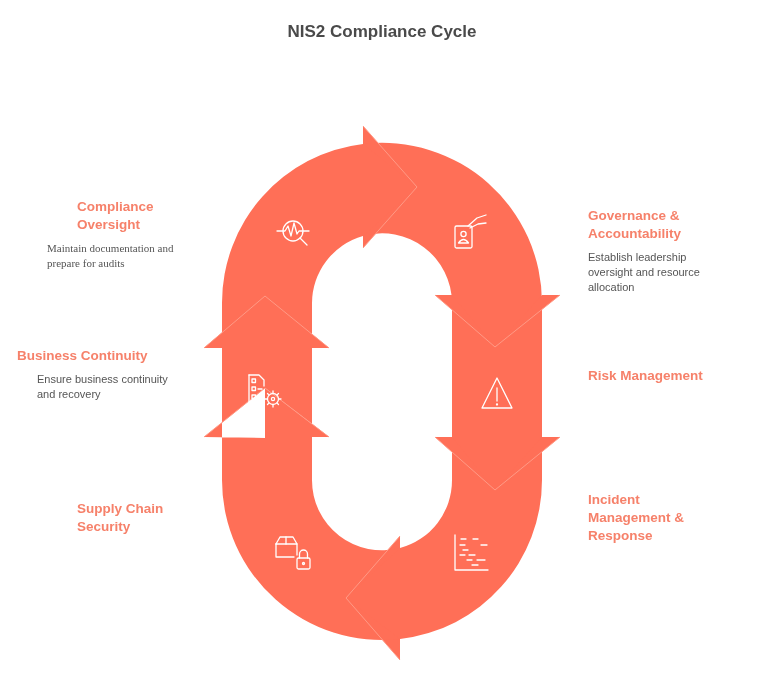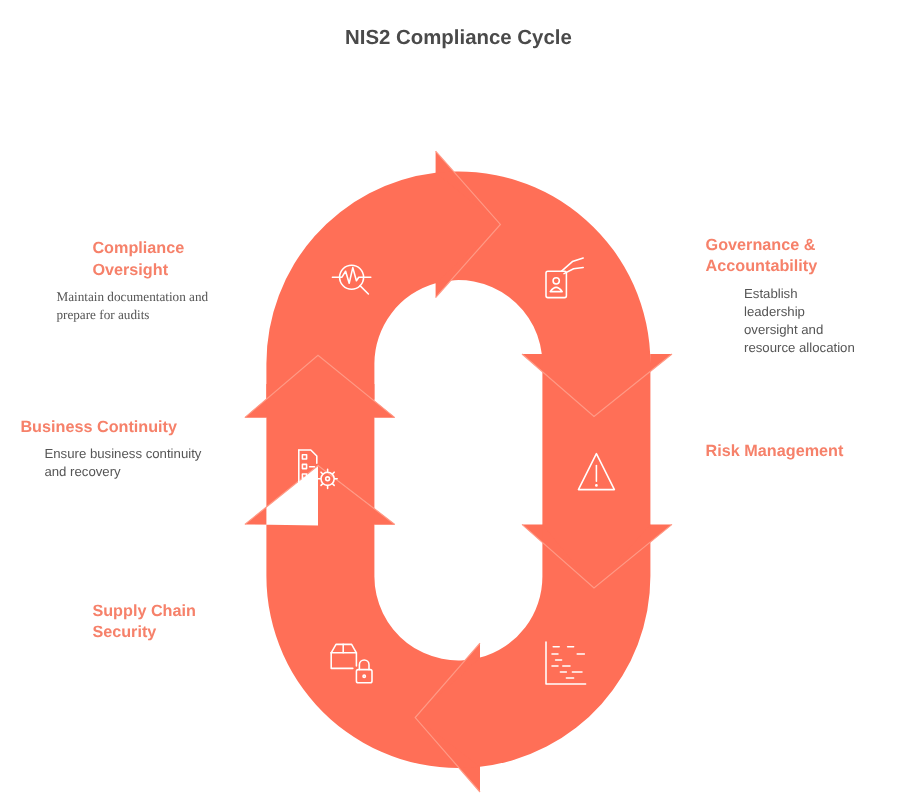--- a/index.html
+++ b/index.html
@@ -101,23 +101,24 @@
 
 <div class="label left" style="left:17px; top:347px;">
   <div class="head">Business Continuity</div>
   <div class="desc" style="padding-left:20px;">Ensure business continuity and recovery</div>
 </div>
 
 <div class="label left" style="left:17px; top:500px;">
   <div class="head" style="padding-left:60px;">Supply Chain Security</div>
 </div>
 
-<div class="label right" style="left:588px; top:195px;">
+<div class="label right" style="left:588px; top:207px;">
   <div class="head" style="padding-right:50px;">Governance &amp; Accountability</div>
-  <div class="desc" style="padding-right:30px;margin-left:32px;">Establish leadership oversight and resource allocation</div>
+  <div class="desc" style="padding-right:30px;">Establish leadership oversight and resource allocation</div>
 </div>
 
 <div class="label right" style="left:588px; top:367px;">
   <div class="head">Risk Management</div>
 </div>
 
 <div class="label right" style="left:588px; top:491px;">
+  <div class="head" style="padding-right:45px;">Incident Management &amp; Response</div>
 </div>
 
 </body></html>

